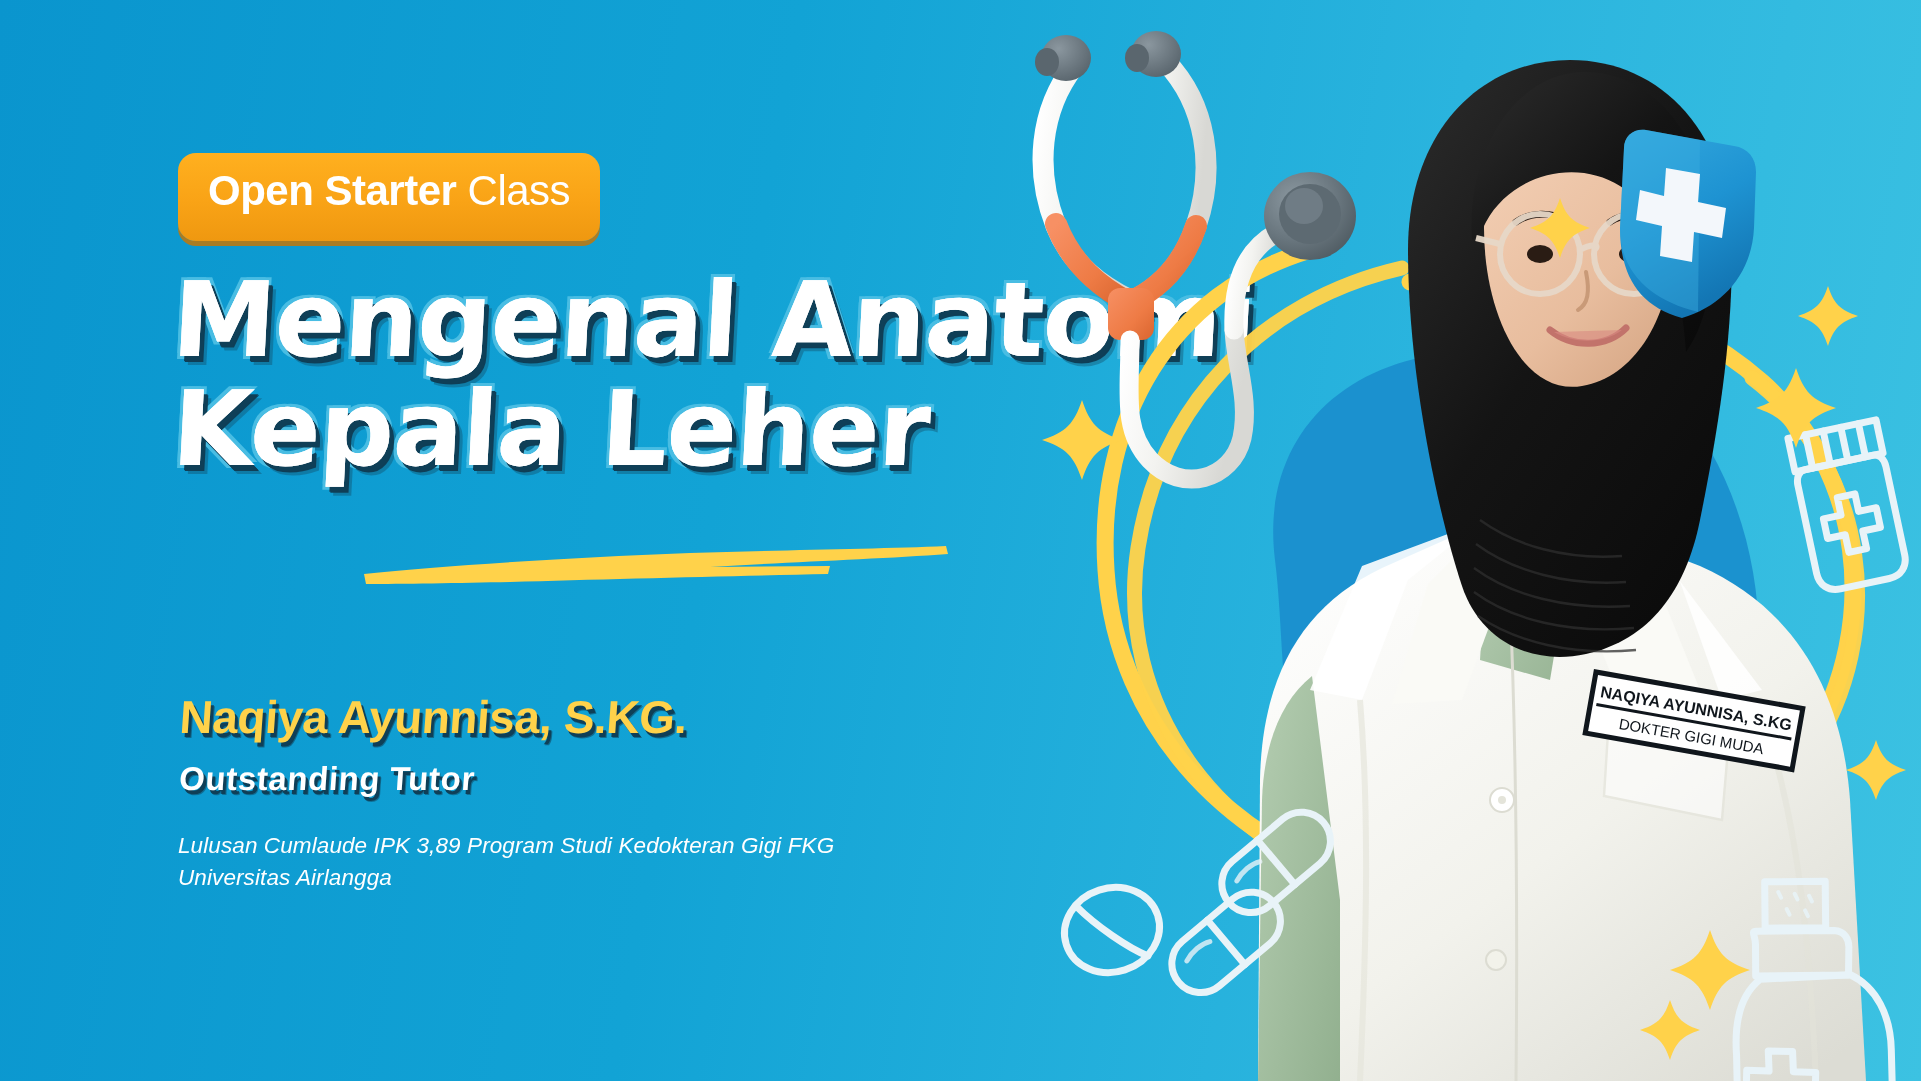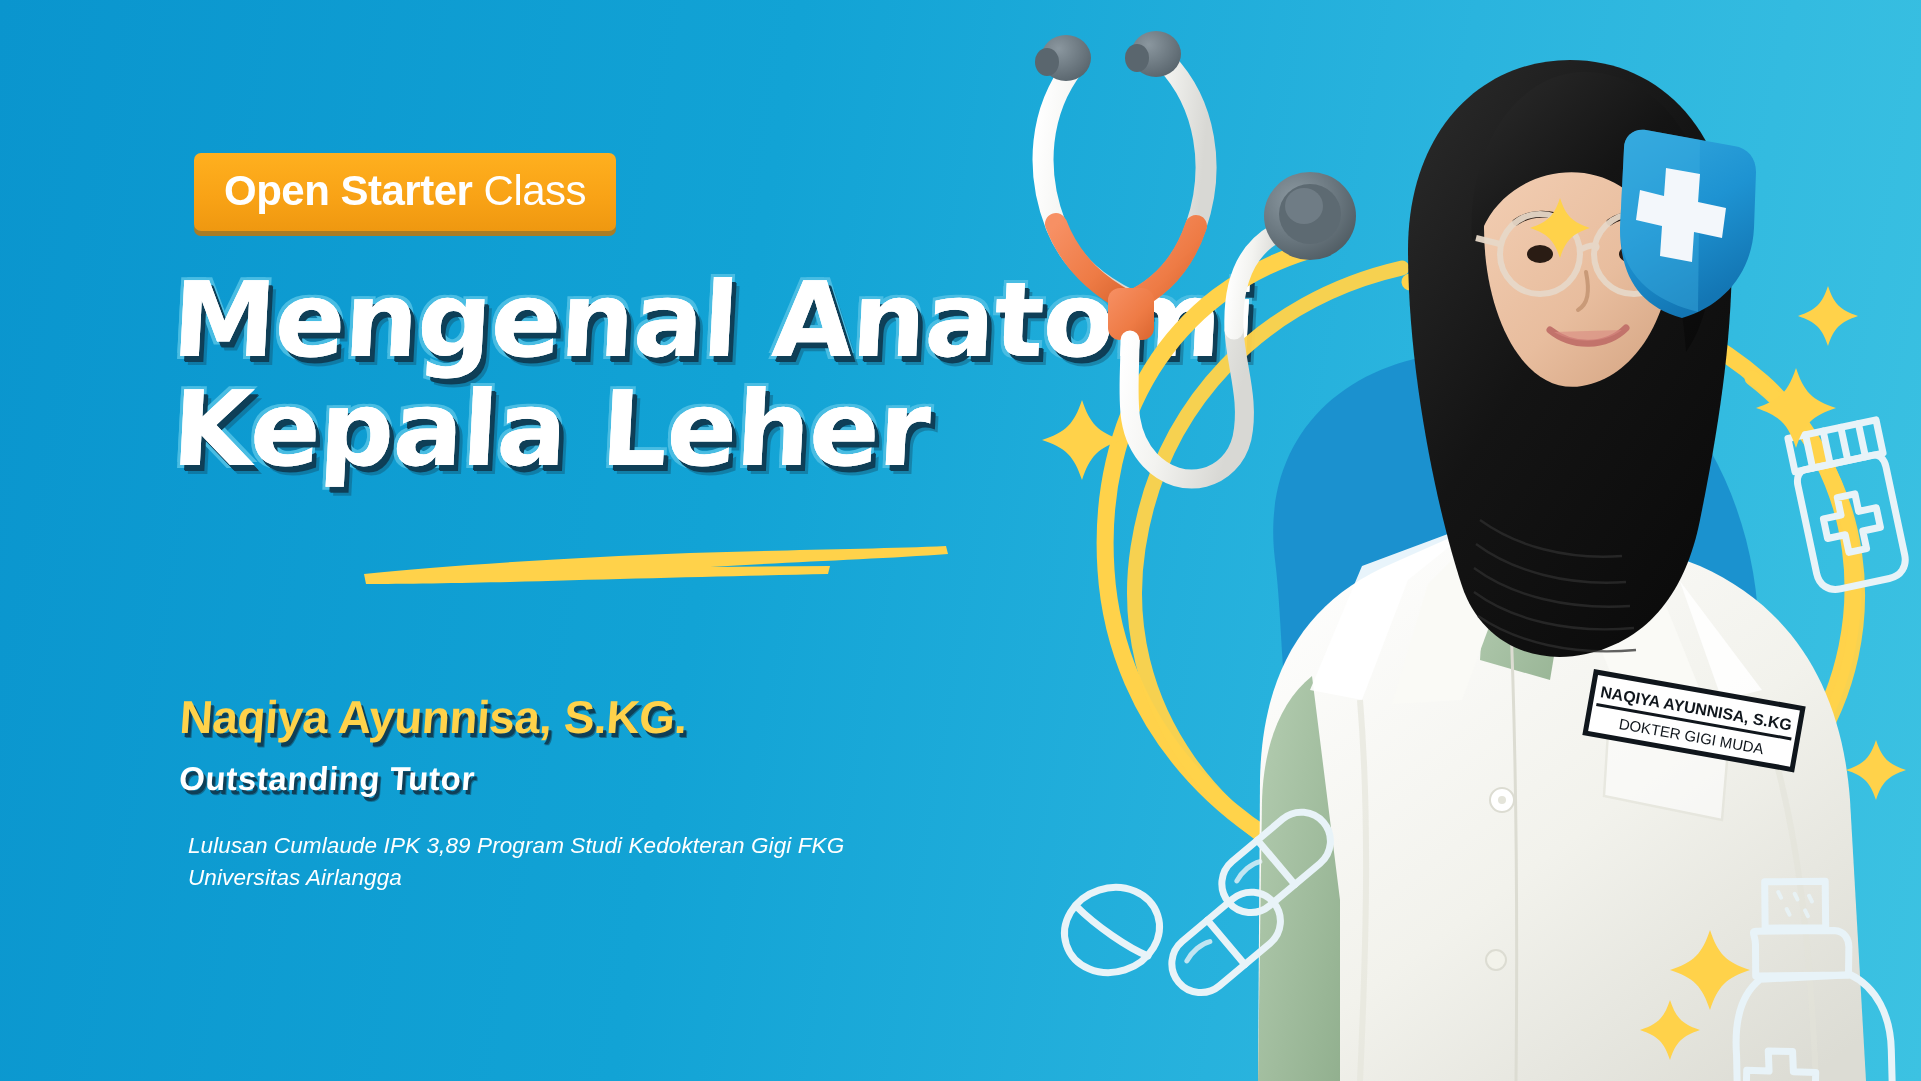--- a/index.html
+++ b/index.html
@@ -17,24 +17,24 @@
   }
 
   
   .left-col{
     position:absolute; left:178px; top:0;
     width:880px; height:1081px;
   }
 
   
   .badge{
-    position:absolute; left:16px; top:153px;
+    position:absolute; left:0; top:153px;
     background:linear-gradient(180deg,#ffb01f 0%,#f9a316 55%,#ef9810 100%);
-    border-radius:7px;
-    padding:17px 30px 19px 30px;
+    border-radius:18px;
+    padding:17px 30px 29px 30px;
     box-shadow:0 5px 0 rgba(197,119,6,.85);
     display:inline-block;
     white-space:nowrap;
   }
   .badge-text{
     font-size:42px; line-height:1; color:#ffffff;
     letter-spacing:-0.5px;
   }
   .badge-text .b-strong{ font-weight:bold; }
   .badge-text .b-light{ font-weight:normal; }
@@ -92,21 +92,20 @@
     text-shadow:3px 4px 0 #0f3f57, 4px 5px 0 rgba(15,63,87,.5);
     transform:skewX(-4deg);
     transform-origin:left bottom;
   }
   .tutor-desc{
     position:absolute; left:0px; top:830px;
     width:720px;
     font-size:22.5px; line-height:1.42;
     font-style:italic; color:#ffffff;
     letter-spacing:0.1px;
-    margin-left:10px;
   }
 
   
   .right-art{
     position:absolute; left:1010px; top:0;
     width:911px; height:1081px;
   }
   .art-svg{ position:absolute; left:0; top:0; width:911px; height:1081px; }
 </style>
 </head>

